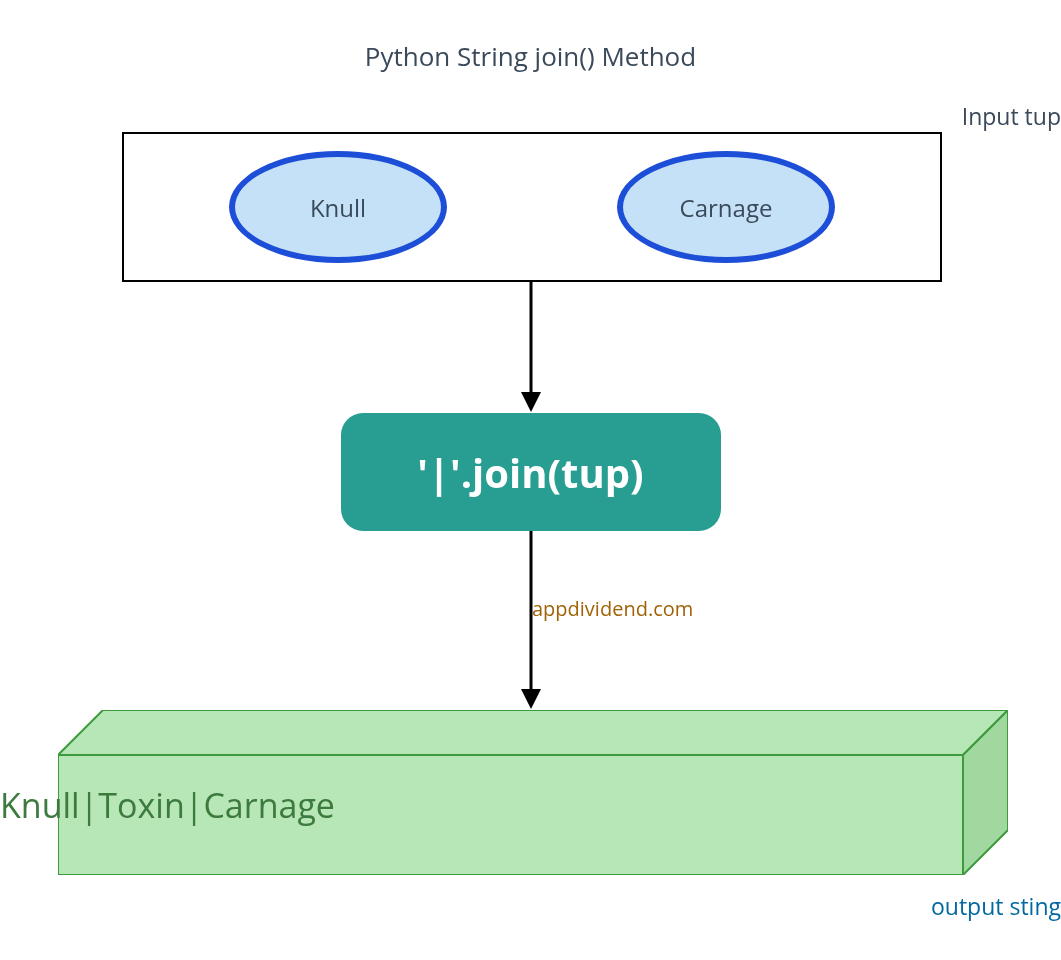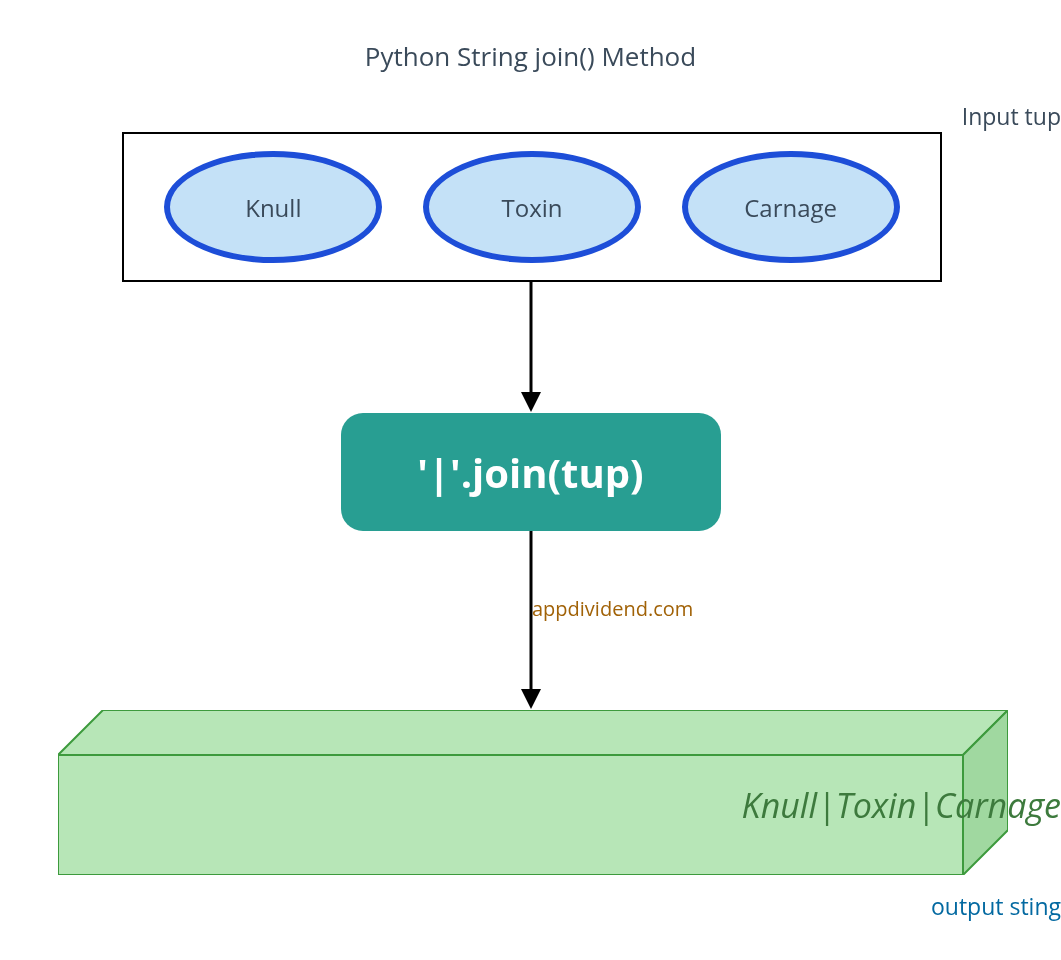--- a/index.html
+++ b/index.html
@@ -102,35 +102,33 @@
     width: 100%;
     text-align: right;
     font-size: 23px;
     color: #0369a1;
   }
   .output-text {
     position: absolute;
     top: 782px;
     left: 0;
     width: 100%;
-    text-align: right;
+    text-align: left;
     font-size: 34px;
     color: #3d7a3d;
-    font-style: italic;
   }
 </style>
 </head>
 <body>
 
 <div class="title">Python String join() Method</div>
 <div class="input-label">Input tup</div>
 
 <div class="input-box">
   <div class="ellipse">Knull</div>
-  <div class="ellipse">Toxin</div>
   <div class="ellipse">Carnage</div>
 </div>
 
 <svg class="arrow1" width="30" height="140">
   <line x1="15" y1="0" x2="15" y2="115" stroke="#000" stroke-width="3"></line>
   <polygon points="15,130 5,110 25,110" fill="#000"></polygon>
 </svg>
 
 <div class="method-box">'|'.join(tup)</div>
 

